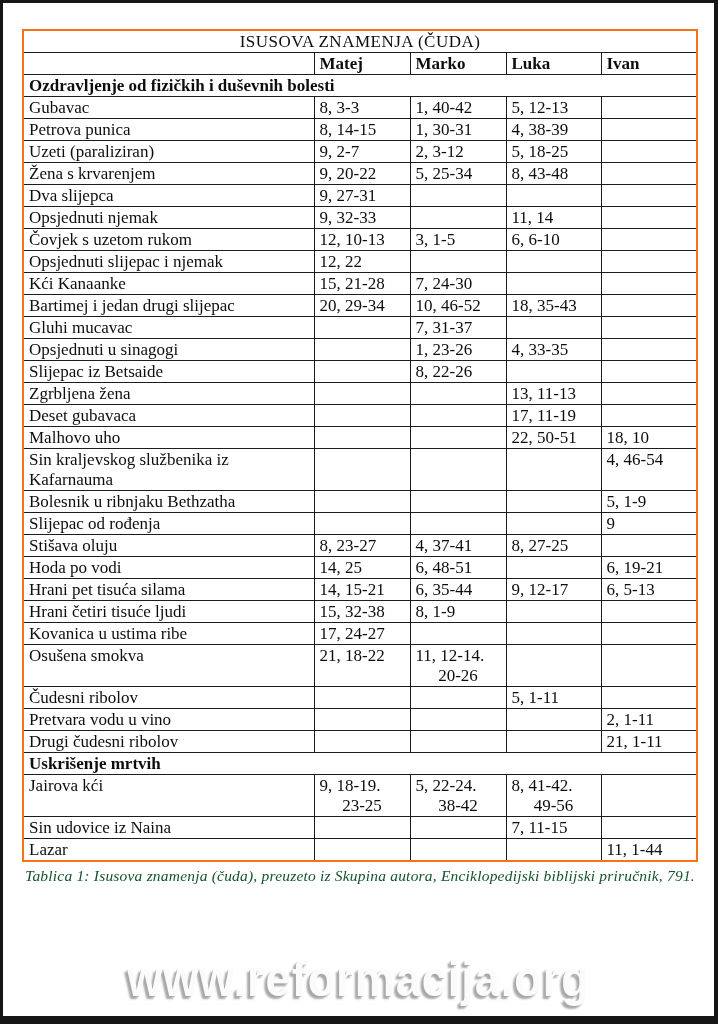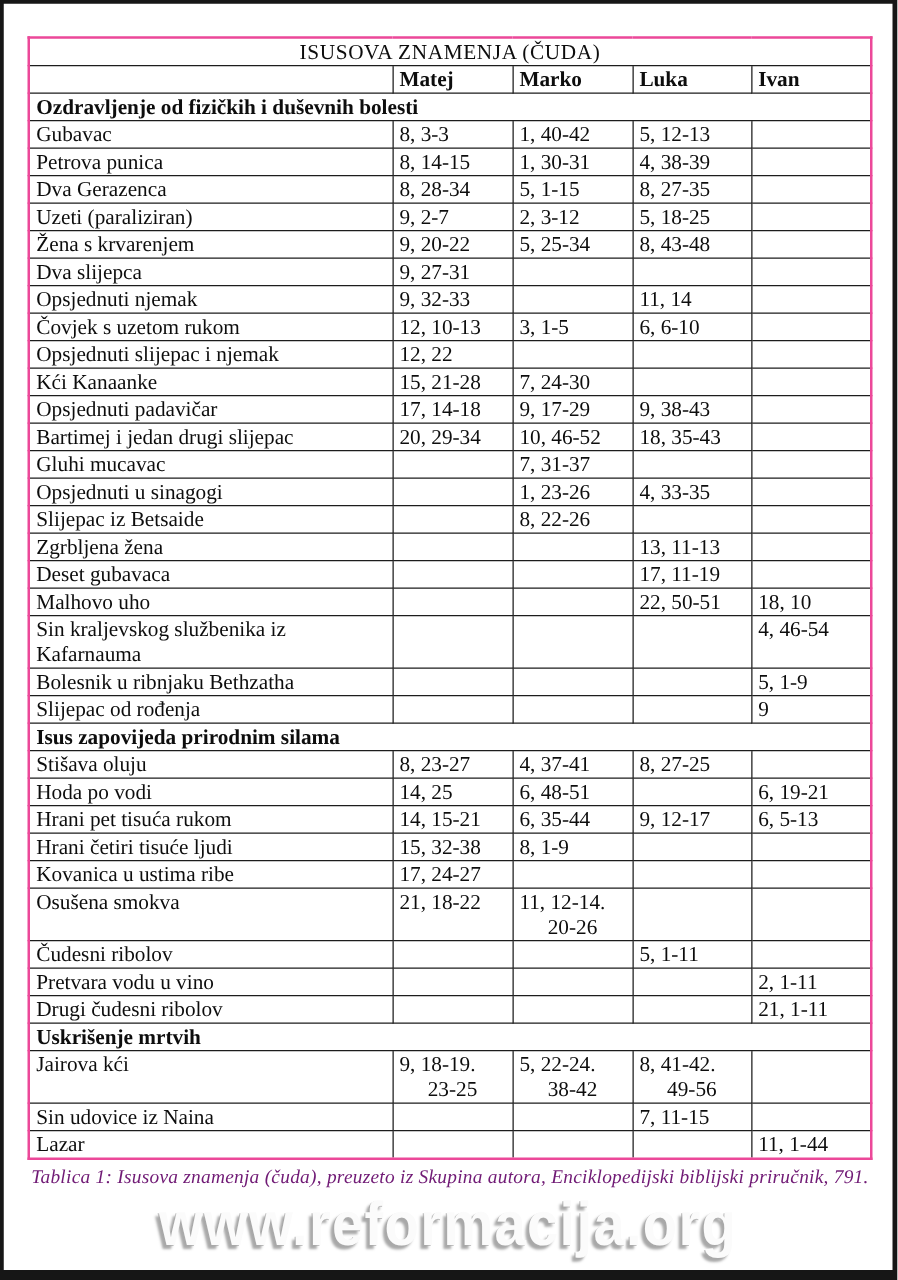--- a/index.html
+++ b/index.html
@@ -14,21 +14,21 @@
     border-width: 3px 4px 8px 3px;
     font-family: "Liberation Serif", serif;
     color: #0d0d0d;
     overflow: hidden;
   }
   table.miracles {
     border-collapse: collapse;
     table-layout: fixed;
     width: 675px;
     margin: 26px 0 0 19px;
-    border: 2px solid #ec4899;
+    border: 2px solid #f97316;
   }
   table.miracles td {
     border: 1px solid #1c1c1c;
     font-size: 17px;
     line-height: 20px;
     padding: 1px 5px 0 5px;
     vertical-align: top;
     overflow: hidden;
     white-space: normal;
   }
@@ -39,21 +39,21 @@
     padding: 2px 4px;
     letter-spacing: 0.5px;
   }
   td.col-head { font-weight: bold; }
   td.section-cell { font-weight: bold; }
   .line2 { text-align: center; }
   .caption {
     margin: 5px 0 0 22px;
     font-style: italic;
     font-size: 15.5px;
-    color: #701a75;
+    color: #14532d;
     letter-spacing: 0.2px;
   }
   .watermark {
     position: absolute;
     left: 0;
     right: 0;
     bottom: 8px;
     text-align: center;
     font-family: "Liberation Sans", sans-serif;
     font-weight: bold;
@@ -101,27 +101,20 @@
           <td></td>
         </tr>
         <tr>
           <td>Petrova punica</td>
           <td>8, 14-15</td>
           <td>1, 30-31</td>
           <td>4, 38-39</td>
           <td></td>
         </tr>
         <tr>
-          <td>Dva Gerazenca</td>
-          <td>8, 28-34</td>
-          <td>5, 1-15</td>
-          <td>8, 27-35</td>
-          <td></td>
-        </tr>
-        <tr>
           <td>Uzeti (paraliziran)</td>
           <td>9, 2-7</td>
           <td>2, 3-12</td>
           <td>5, 18-25</td>
           <td></td>
         </tr>
         <tr>
           <td>Žena s krvarenjem</td>
           <td>9, 20-22</td>
           <td>5, 25-34</td>
@@ -157,27 +150,20 @@
           <td></td>
         </tr>
         <tr>
           <td>Kći Kanaanke</td>
           <td>15, 21-28</td>
           <td>7, 24-30</td>
           <td></td>
           <td></td>
         </tr>
         <tr>
-          <td>Opsjednuti padavičar</td>
-          <td>17, 14-18</td>
-          <td>9, 17-29</td>
-          <td>9, 38-43</td>
-          <td></td>
-        </tr>
-        <tr>
           <td>Bartimej i jedan drugi slijepac</td>
           <td>20, 29-34</td>
           <td>10, 46-52</td>
           <td>18, 35-43</td>
           <td></td>
         </tr>
         <tr>
           <td>Gluhi mucavac</td>
           <td></td>
           <td>7, 31-37</td>
@@ -234,38 +220,35 @@
           <td>5, 1-9</td>
         </tr>
         <tr>
           <td>Slijepac od rođenja</td>
           <td></td>
           <td></td>
           <td></td>
           <td>9</td>
         </tr>
         <tr>
-          <td class="section-cell" colspan="5">Isus zapovijeda prirodnim silama</td>
-        </tr>
-        <tr>
           <td>Stišava oluju</td>
           <td>8, 23-27</td>
           <td>4, 37-41</td>
           <td>8, 27-25</td>
           <td></td>
         </tr>
         <tr>
           <td>Hoda po vodi</td>
           <td>14, 25</td>
           <td>6, 48-51</td>
           <td></td>
           <td>6, 19-21</td>
         </tr>
         <tr>
-          <td>Hrani pet tisuća rukom</td>
+          <td>Hrani pet tisuća silama</td>
           <td>14, 15-21</td>
           <td>6, 35-44</td>
           <td>9, 12-17</td>
           <td>6, 5-13</td>
         </tr>
         <tr>
           <td>Hrani četiri tisuće ljudi</td>
           <td>15, 32-38</td>
           <td>8, 1-9</td>
           <td></td>

